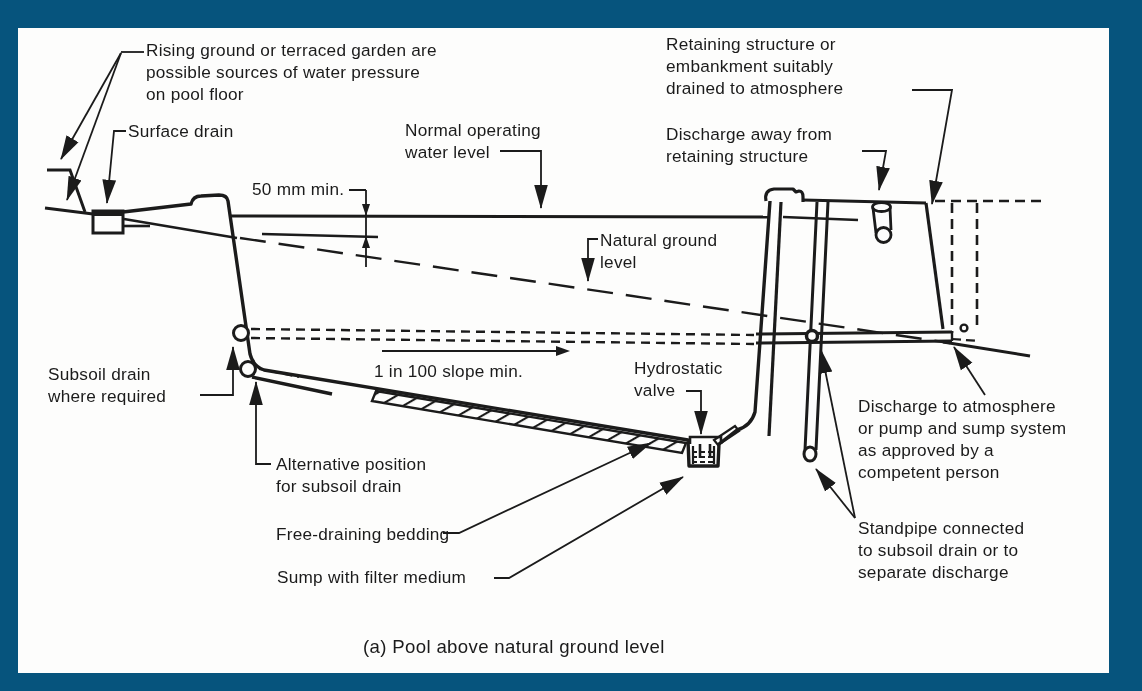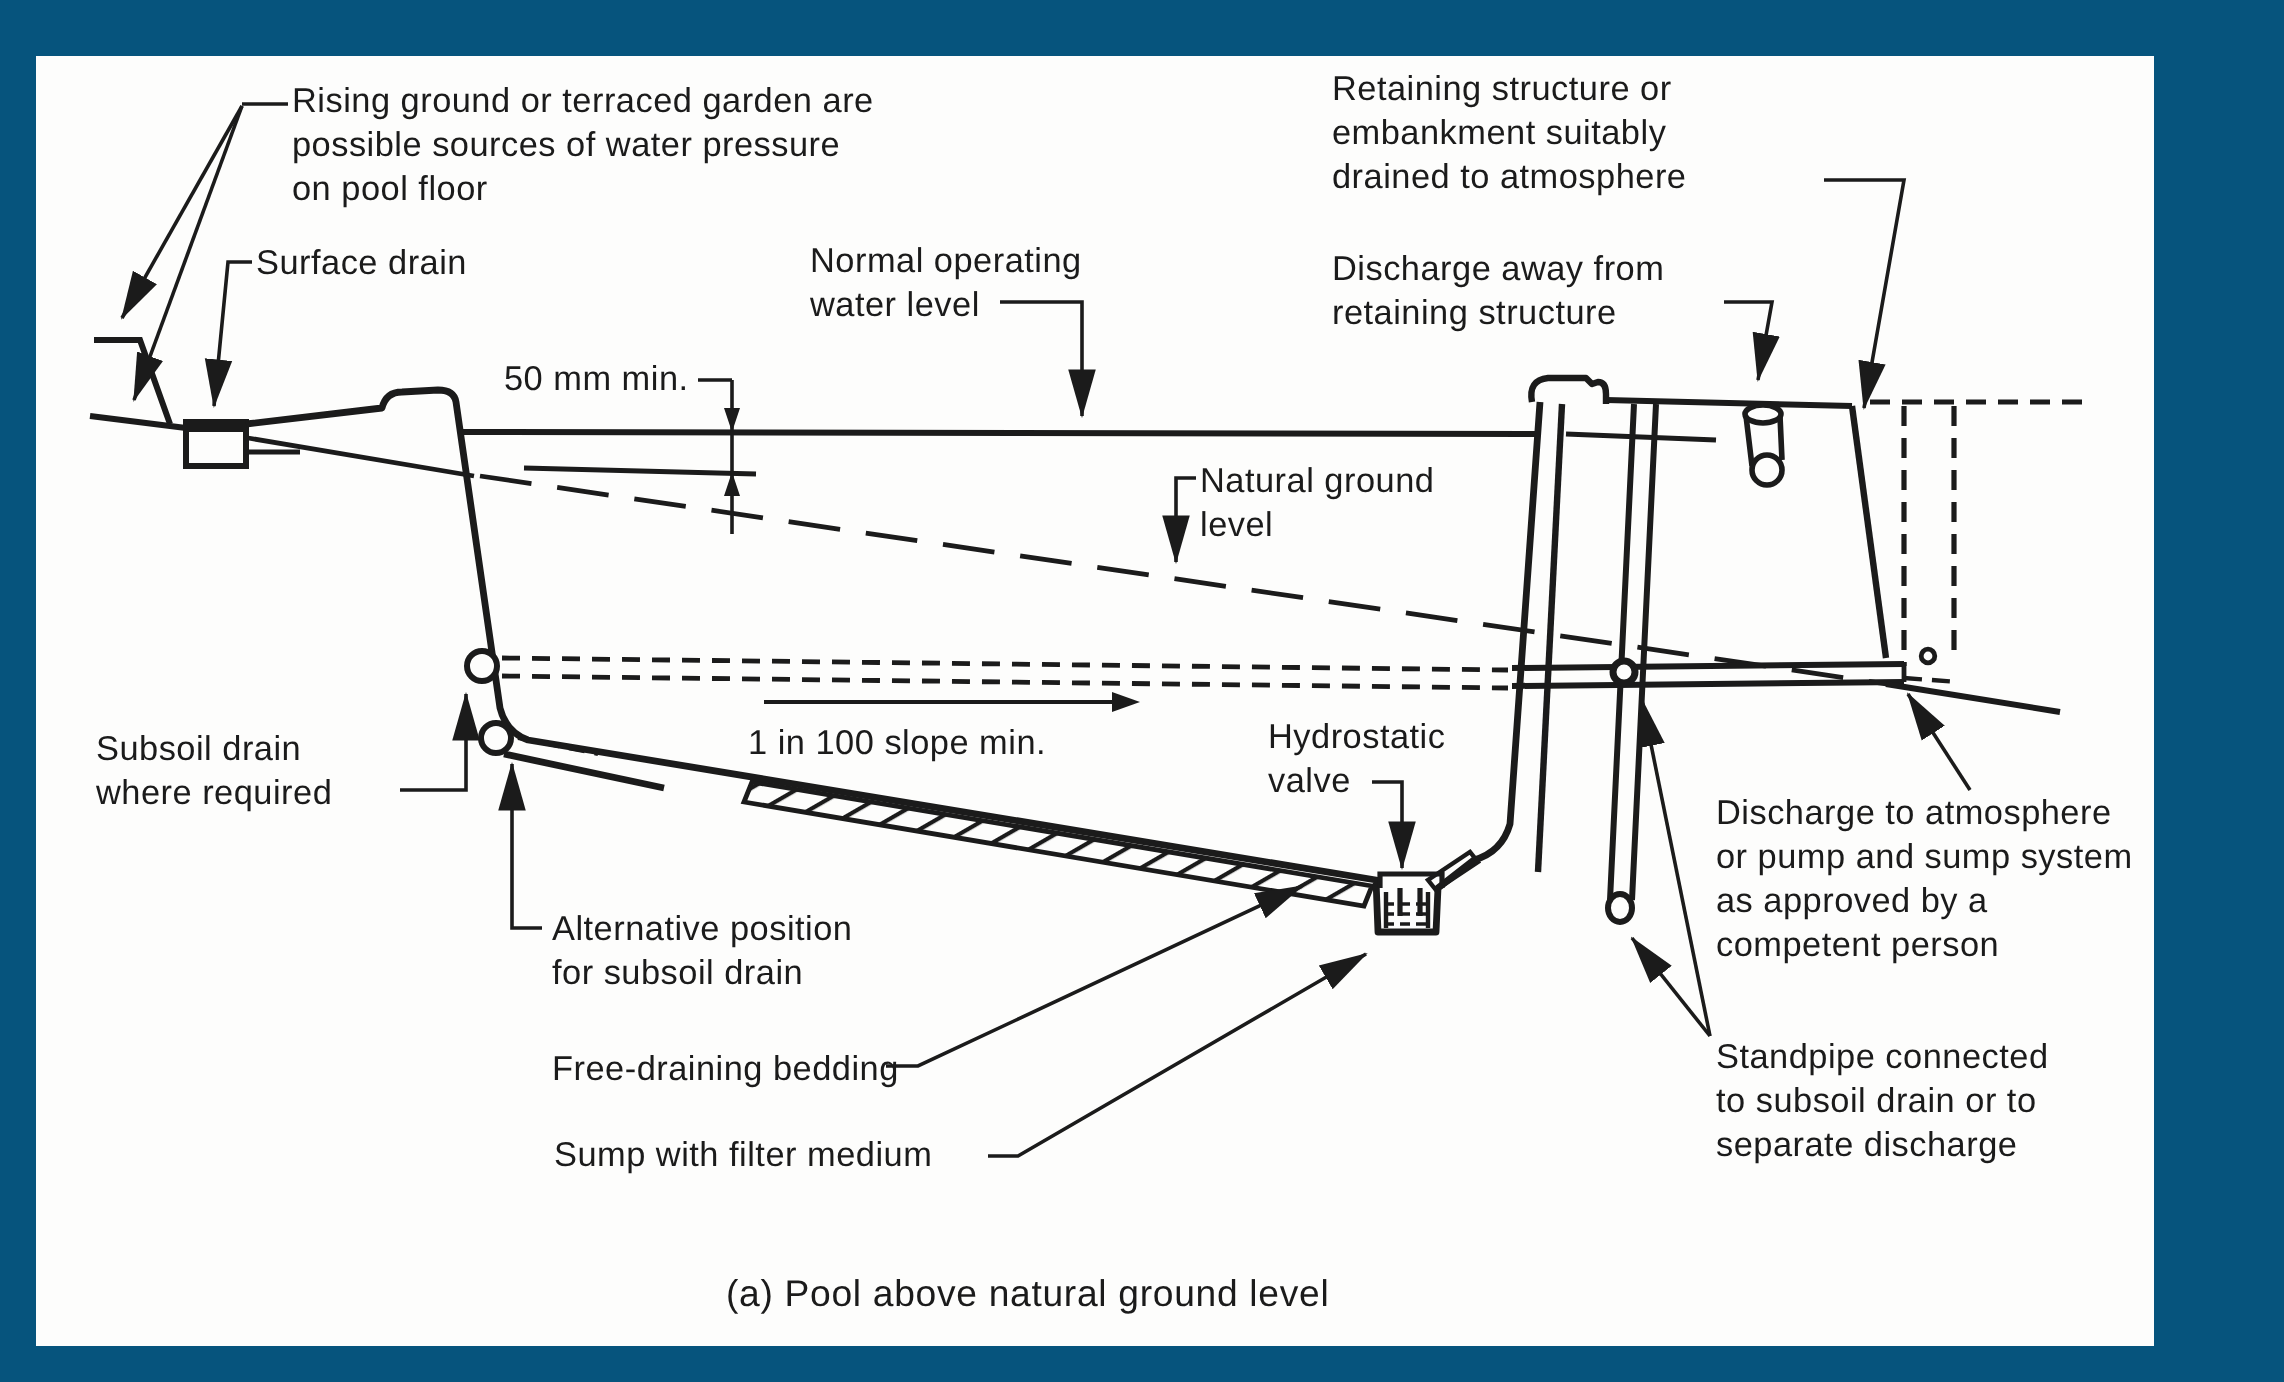--- a/index.html
+++ b/index.html
@@ -1,16 +1,16 @@
 <!DOCTYPE html>
 <html><head>
 <meta charset="utf-8">
 <style>
   html,body{margin:0;padding:0;background:#06547d;}
-  .frame{position:relative;width:1077px;height:691px;background:#06547d;overflow:hidden;}
+  .frame{position:relative;width:1077px;height:691px;background:#06547d;overflow:hidden;padding-left:32px;}
   .paper{position:absolute;left:18px;top:28px;width:1095px;height:645px;background:#fdfdfc;}
   svg{display:block;}
   svg text{font-family:"Liberation Sans","DejaVu Sans",sans-serif;font-size:17.2px;fill:#1b1b1b;letter-spacing:.25px;}
   svg text.caption{font-size:18.6px;letter-spacing:.35px;}
   .ink{stroke:#1b1b1b;fill:none;}
 </style>
 </head>
 <body>
 
 <div class="frame">

